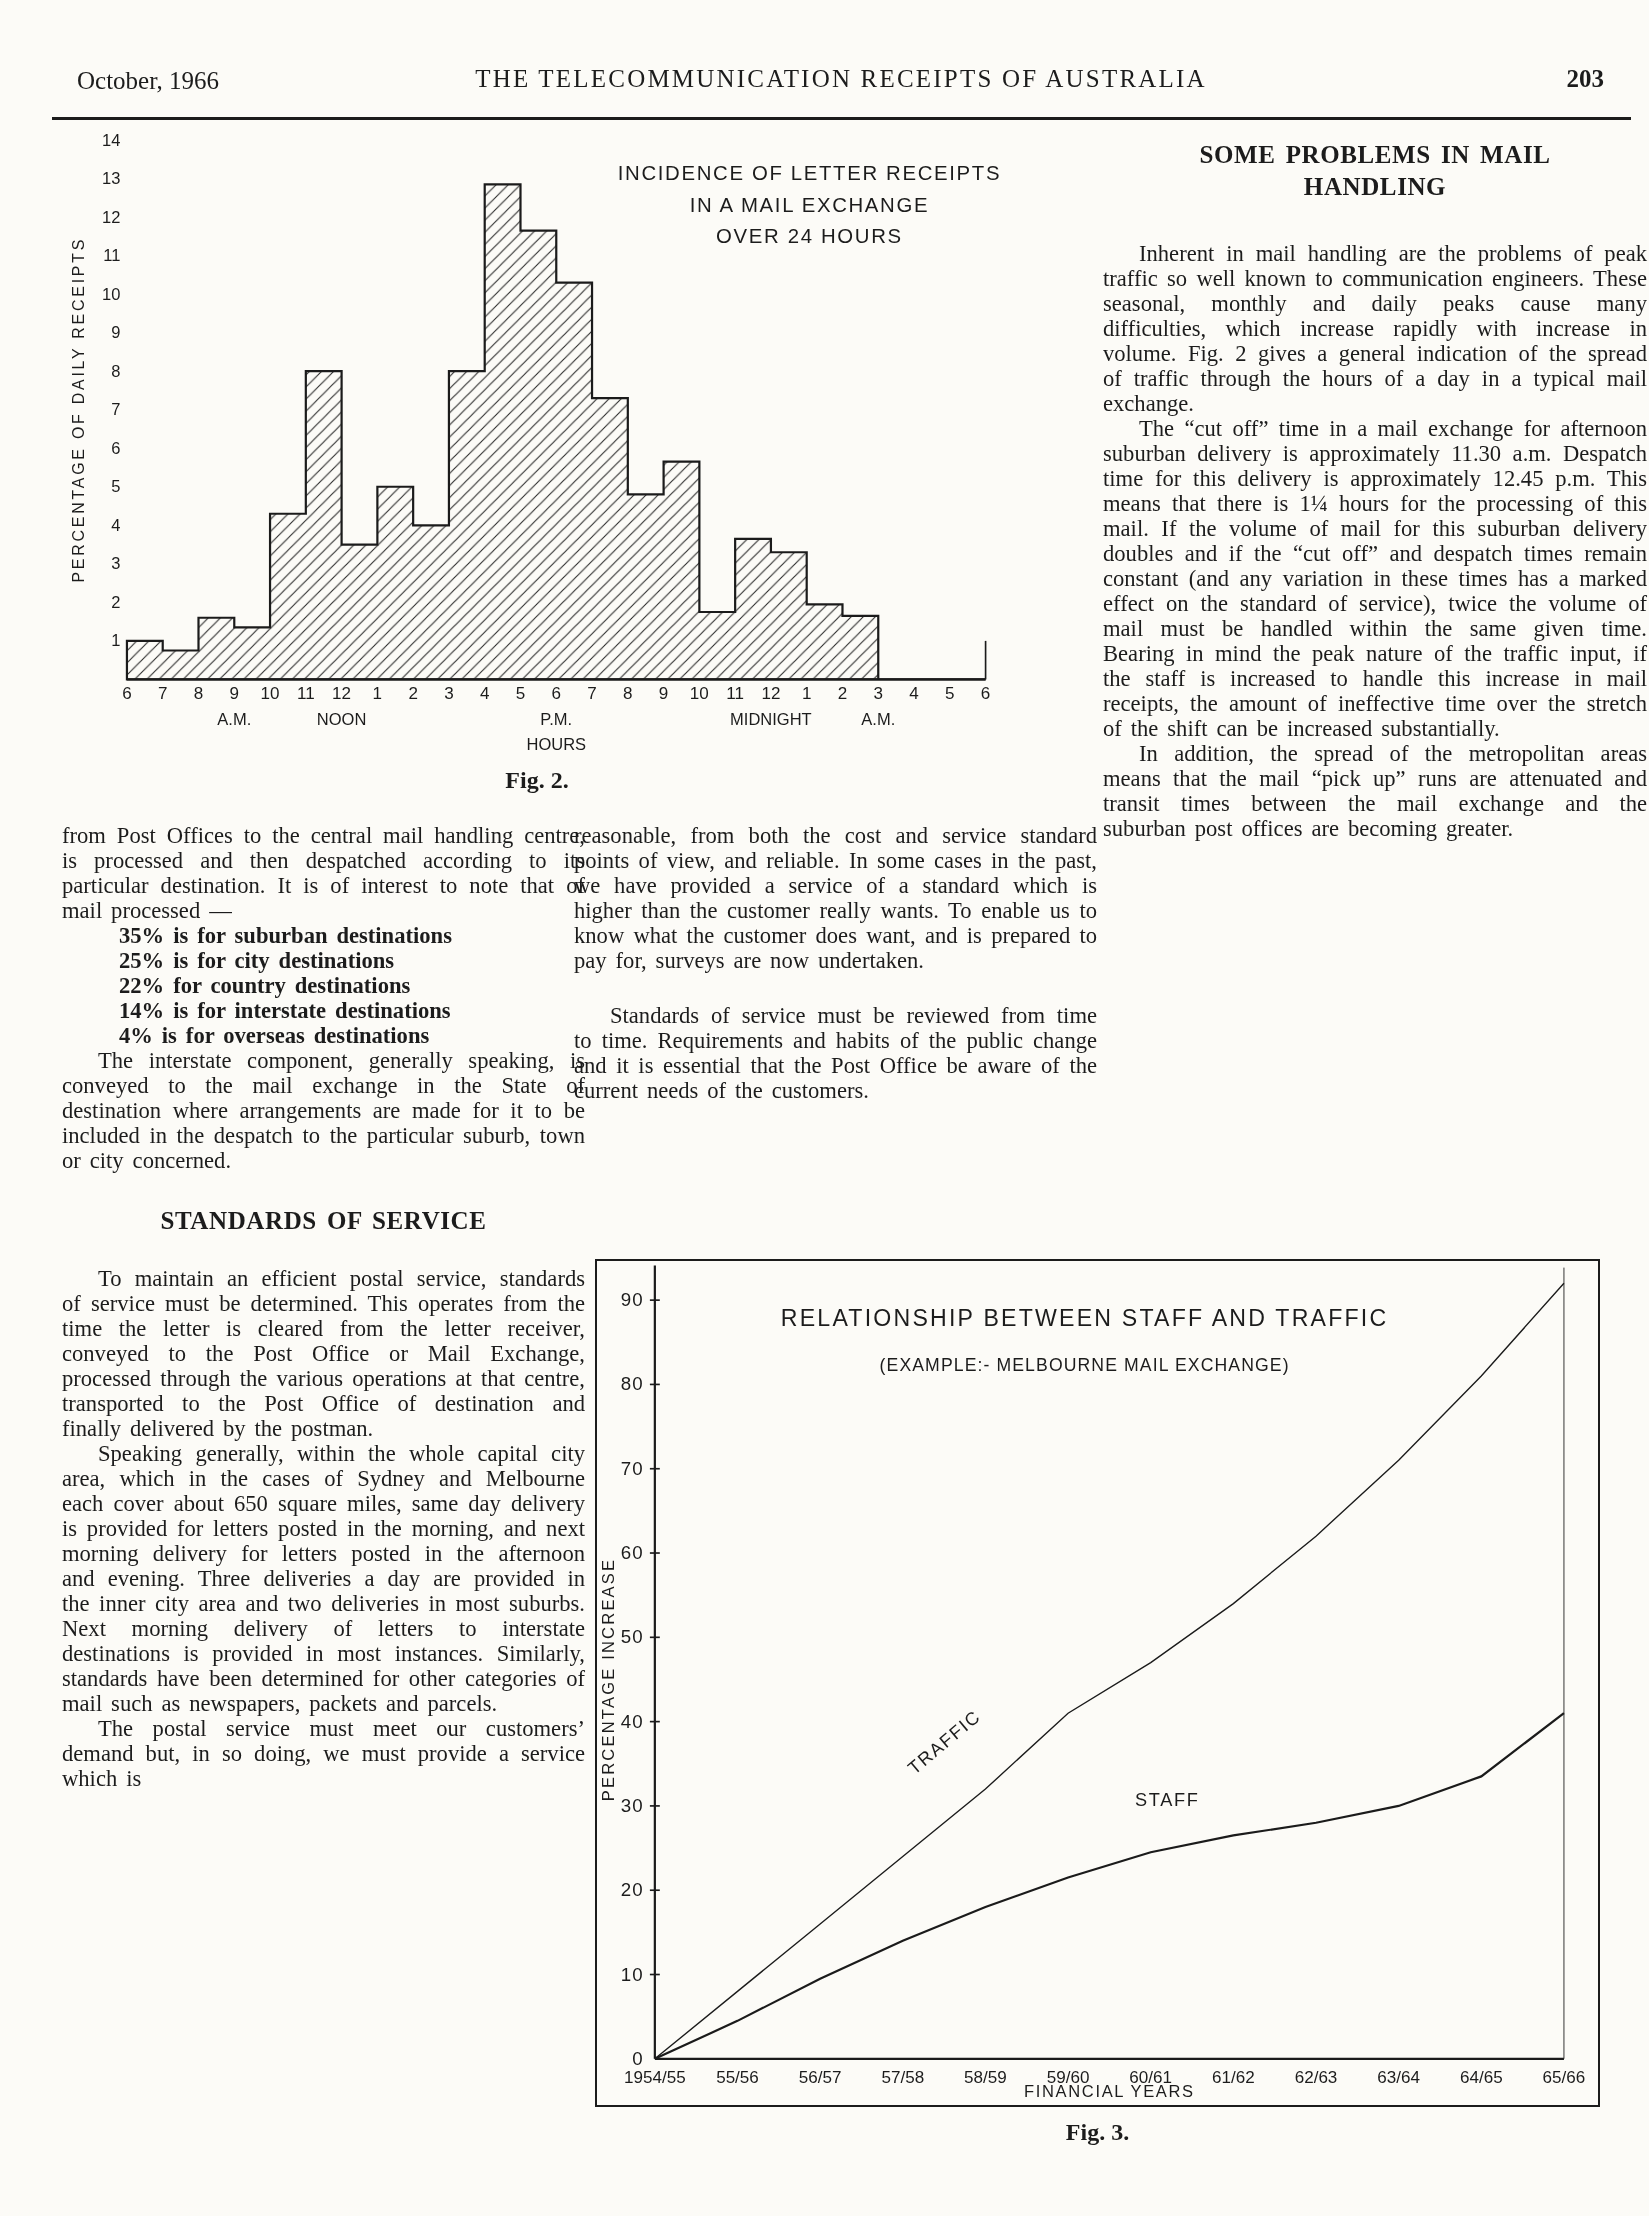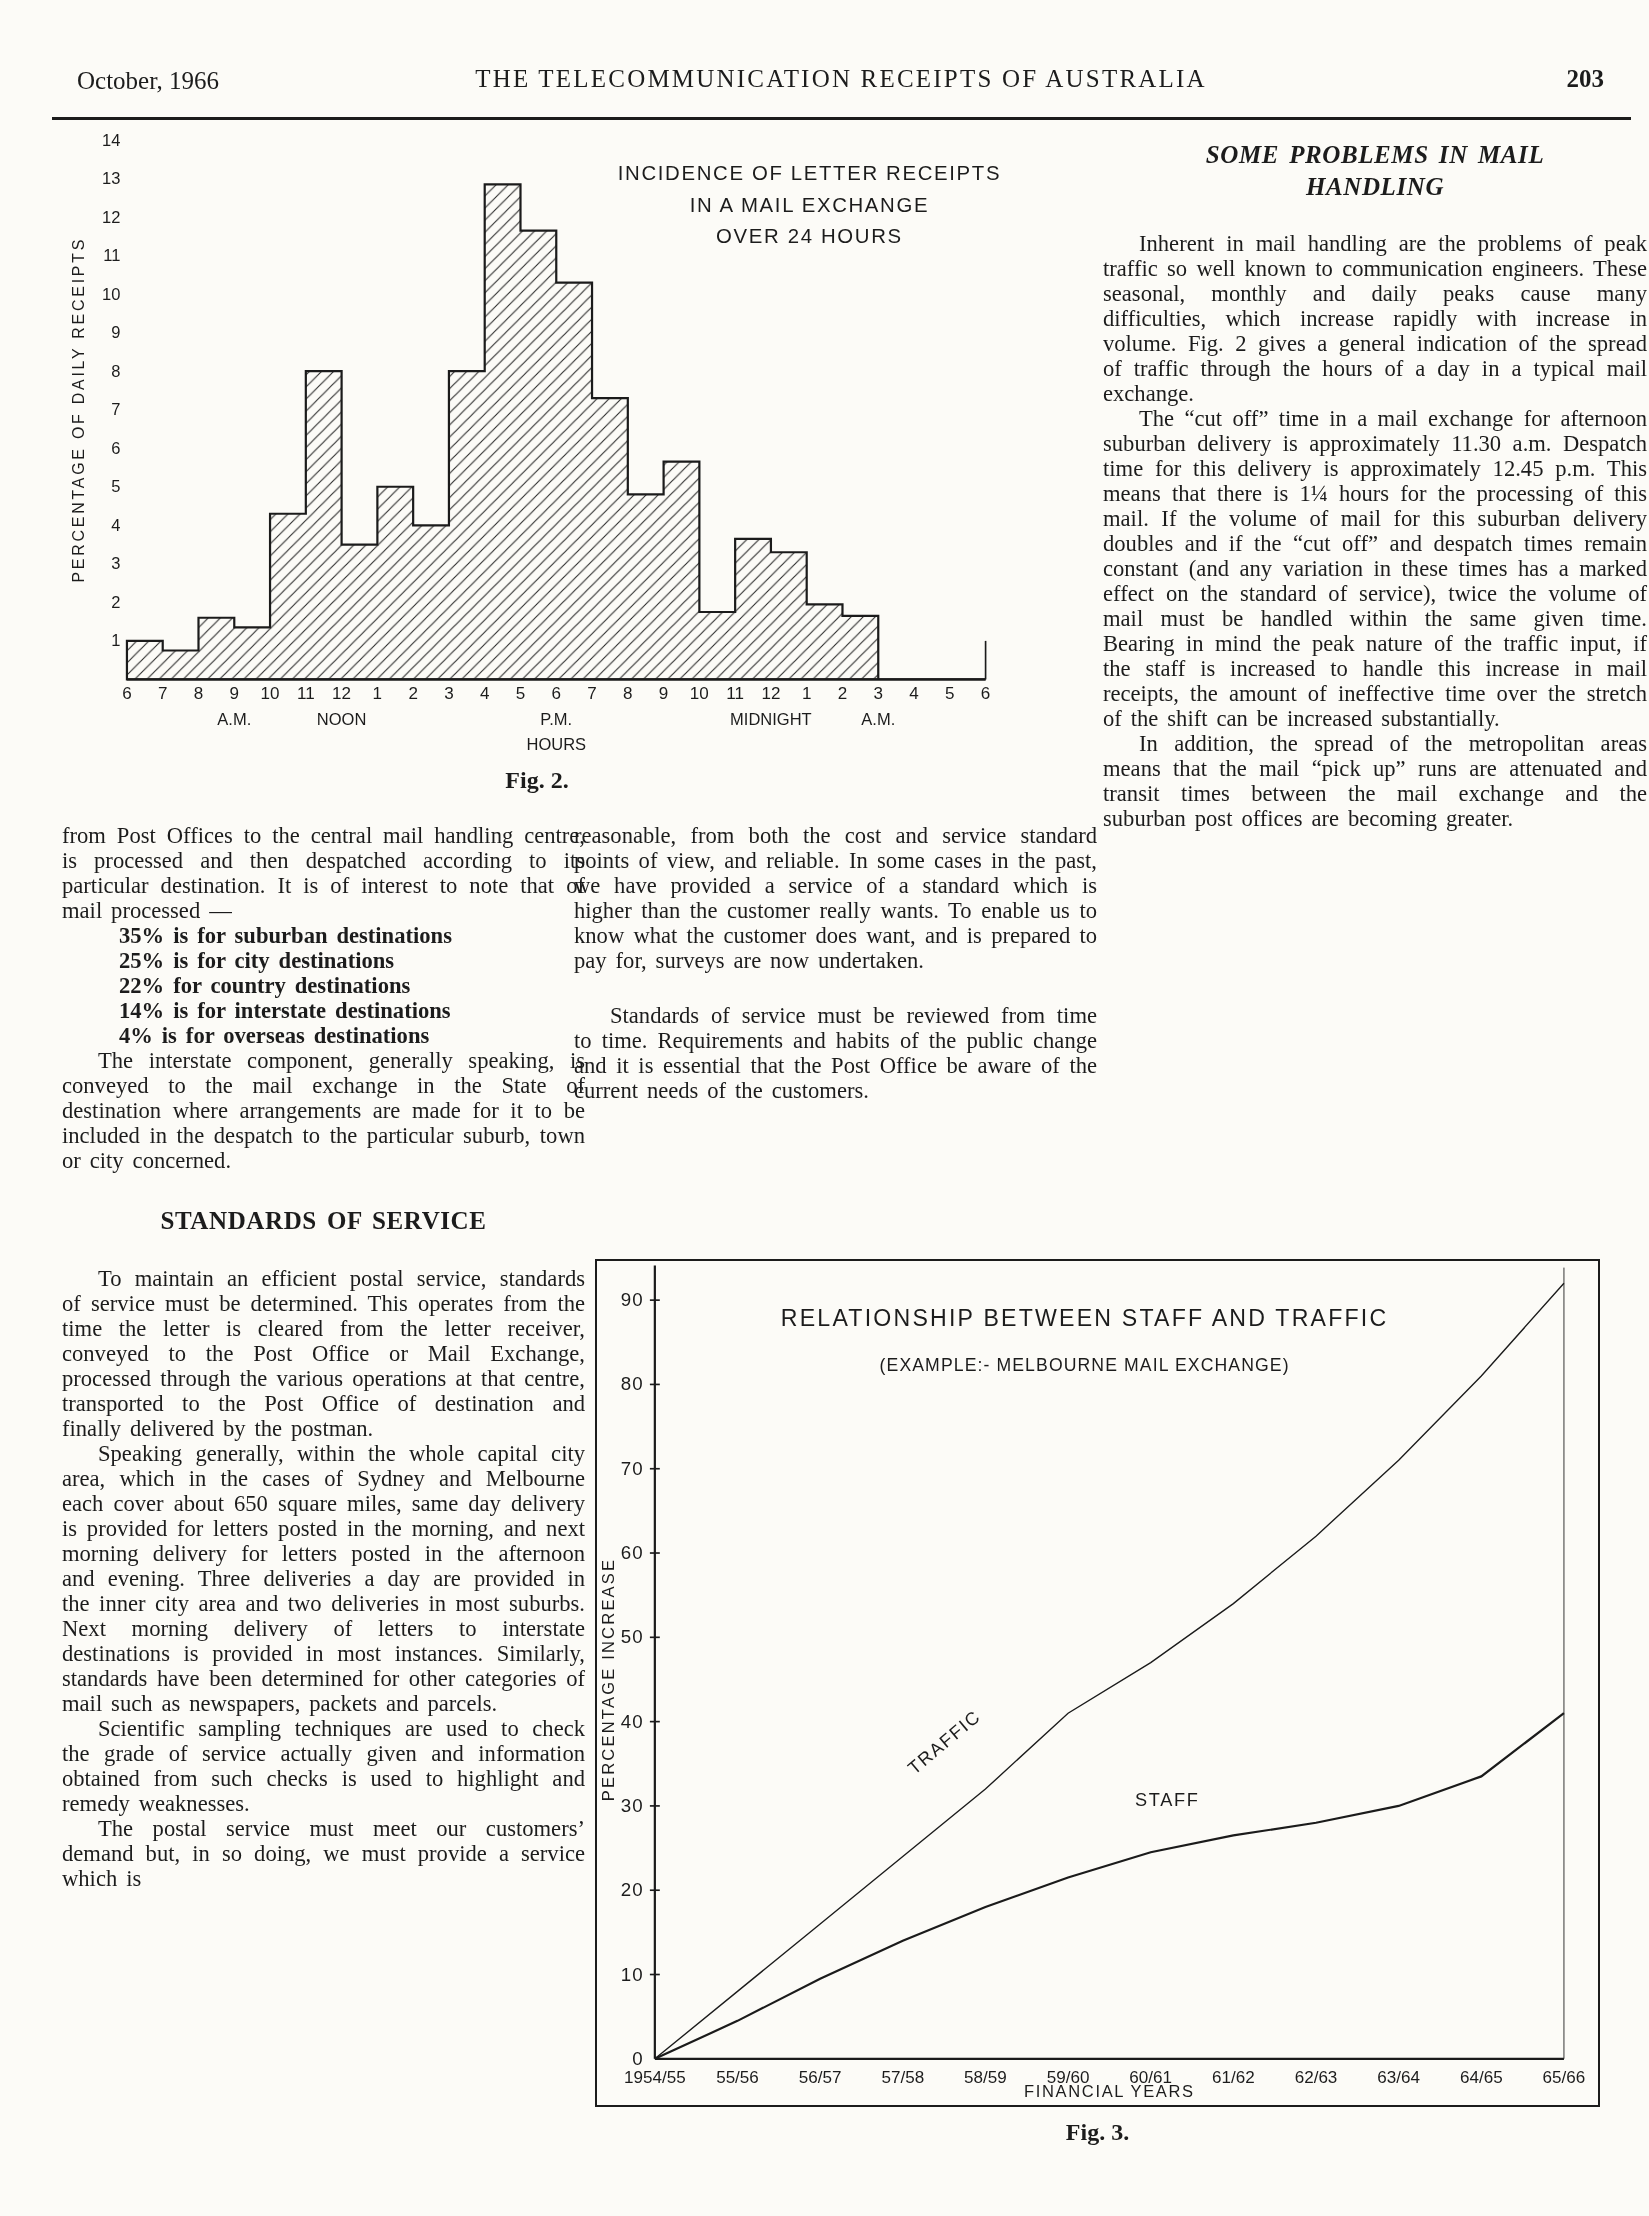--- a/index.html
+++ b/index.html
@@ -14,21 +14,21 @@
   #fig2cap{left:55px;top:767px;width:964px;}
   #fig3cap{left:595px;top:2119px;width:1005px;}
   .col{position:absolute;text-align:justify;font-size:22.6px;line-height:25px;word-spacing:3.3px;}
   #col-left{left:62px;top:823px;width:523px;}
   #col-mid{left:574px;top:823px;width:523px;}
   #col-right{left:1103px;top:139px;width:544px;}
   .col p{margin:0;text-indent:36px;}
   .col p.cont{text-indent:0;}
   .col p.gap{margin-top:30px;}
   .colhead{font-size:25px;font-weight:bold;text-align:center;letter-spacing:0.6px;margin:0;line-height:32px;}
-  #right-head{margin-bottom:28px;font-style:italic;}
+  #right-head{margin-bottom:38px;}
   #sos-head{margin-top:32px;margin-bottom:29px;}
   .plist{list-style:none;margin:0;padding:0 0 0 57px;font-weight:bold;}
   .fig3-box{position:absolute;left:595px;top:1259px;width:1005px;height:848px;
             border:2.8px solid #1c1c1c;box-sizing:border-box;}
   svg text{font-family:"Liberation Sans","DejaVu Sans",sans-serif;fill:#1c1c1c;}
 </style>
 </head>
 <body>
 
 <div class="page">
@@ -113,21 +113,20 @@
       <li>35% is for suburban destinations</li>
       <li>25% is for city destinations</li>
       <li>22% for country destinations</li>
       <li>14% is for interstate destinations</li>
       <li>4% is for overseas destinations</li>
     </ul>
     <p>The interstate component, generally speaking, is conveyed to the mail exchange in the State of destination where arrangements are made for it to be included in the despatch to the particular suburb, town or city concerned.</p>
     <h2 class="colhead" id="sos-head">STANDARDS OF SERVICE</h2>
     <p>To maintain an efficient postal service, standards of service must be determined. This operates from the time the letter is cleared from the letter receiver, conveyed to the Post Office or Mail Exchange, processed through the various operations at that centre, transported to the Post Office of destination and finally delivered by the postman.</p>
     <p>Speaking generally, within the whole capital city area, which in the cases of Sydney and Melbourne each cover about 650 square miles, same day delivery is provided for letters posted in the morning, and next morning delivery for letters posted in the afternoon and evening. Three deliveries a day are provided in the inner city area and two deliveries in most suburbs. Next morning delivery of letters to interstate destinations is provided in most instances. Similarly, standards have been determined for other categories of mail such as newspapers, packets and parcels.</p>
-    <p>Scientific sampling techniques are used to check the grade of service actually given and information obtained from such checks is used to highlight and remedy weaknesses.</p>
     <p>The postal service must meet our customers’ demand but, in so doing, we must provide a service which is</p>
   </div>
 
   <div class="col" id="col-mid">
     <p class="cont">reasonable, from both the cost and service standard points of view, and reliable. In some cases in the past, we have provided a service of a standard which is higher than the customer really wants. To enable us to know what the customer does want, and is prepared to pay for, surveys are now undertaken.</p>
     <p class="gap">Standards of service must be reviewed from time to time. Requirements and habits of the public change and it is essential that the Post Office be aware of the current needs of the customers.</p>
   </div>
 
   <div class="fig3-box">
     <svg id="fig3-svg" width="1000" height="843" viewBox="0 0 1815 1530">

